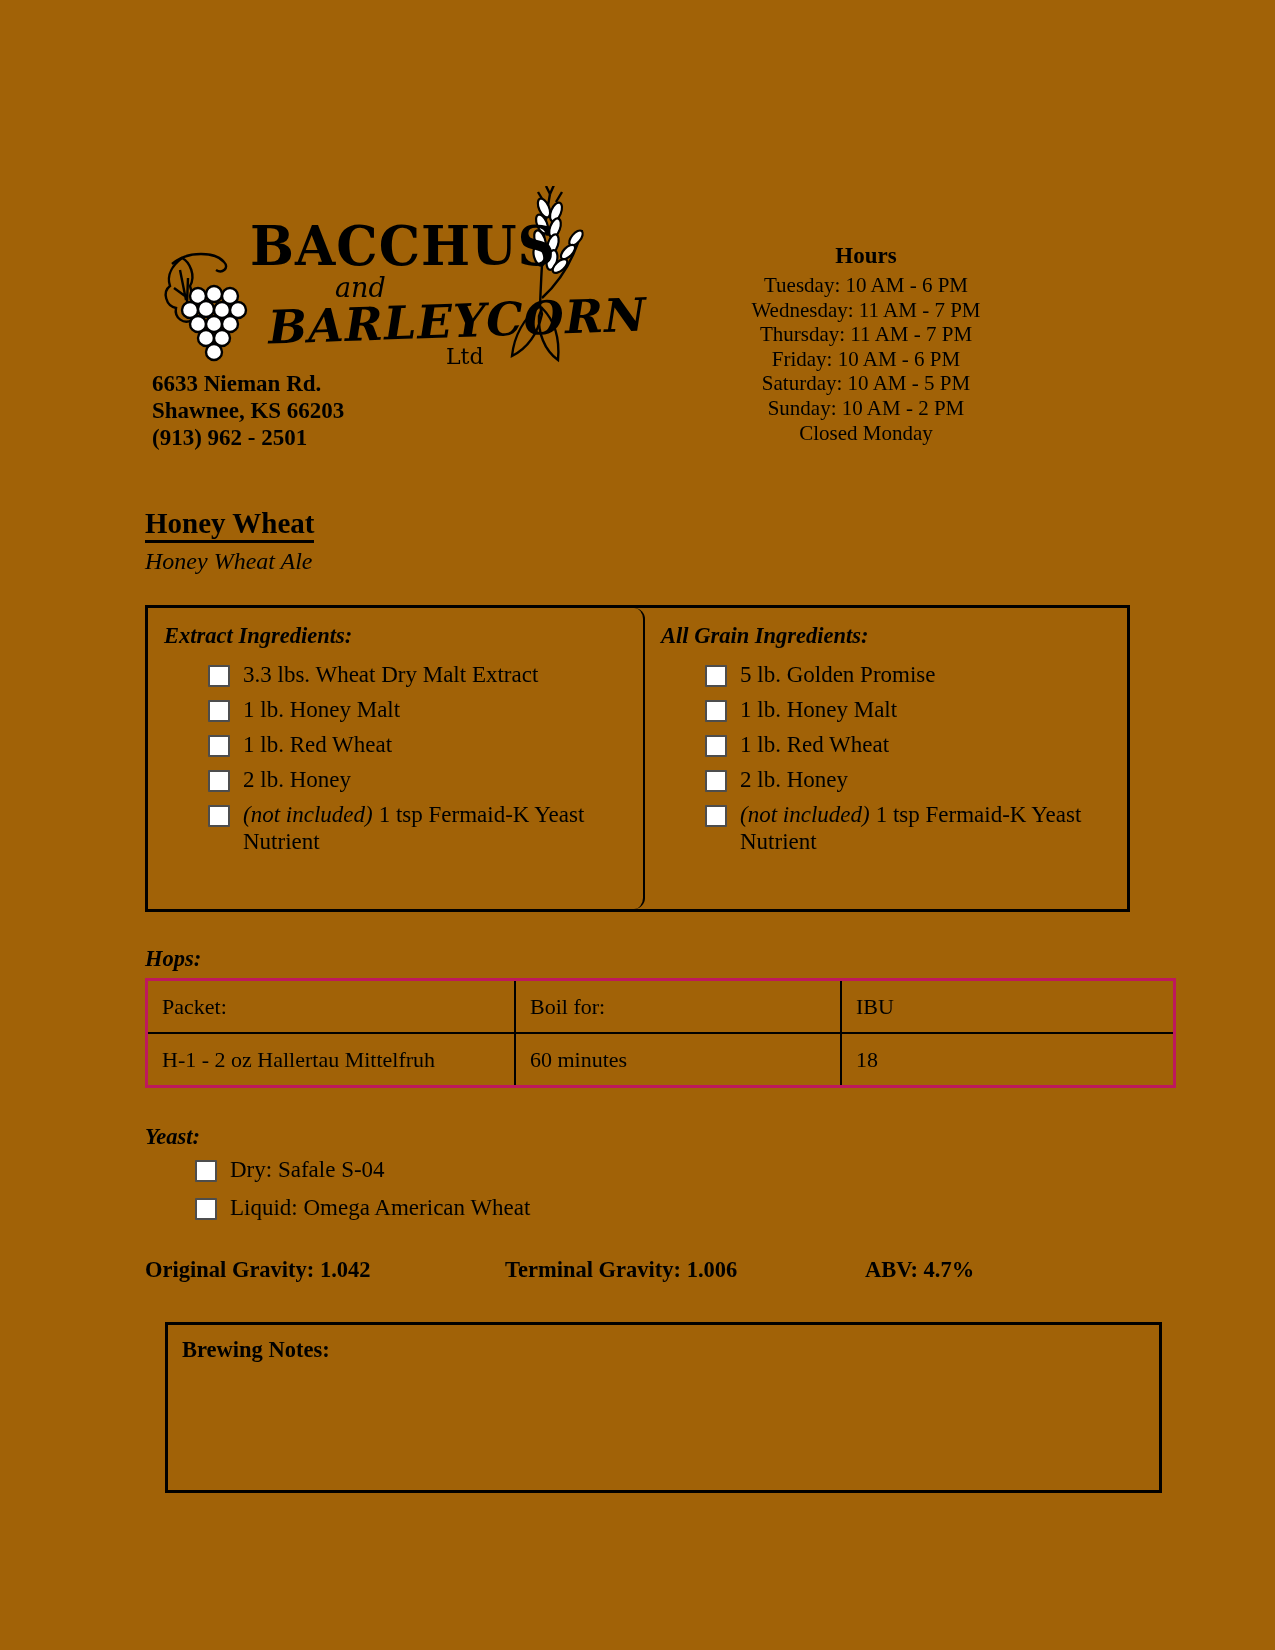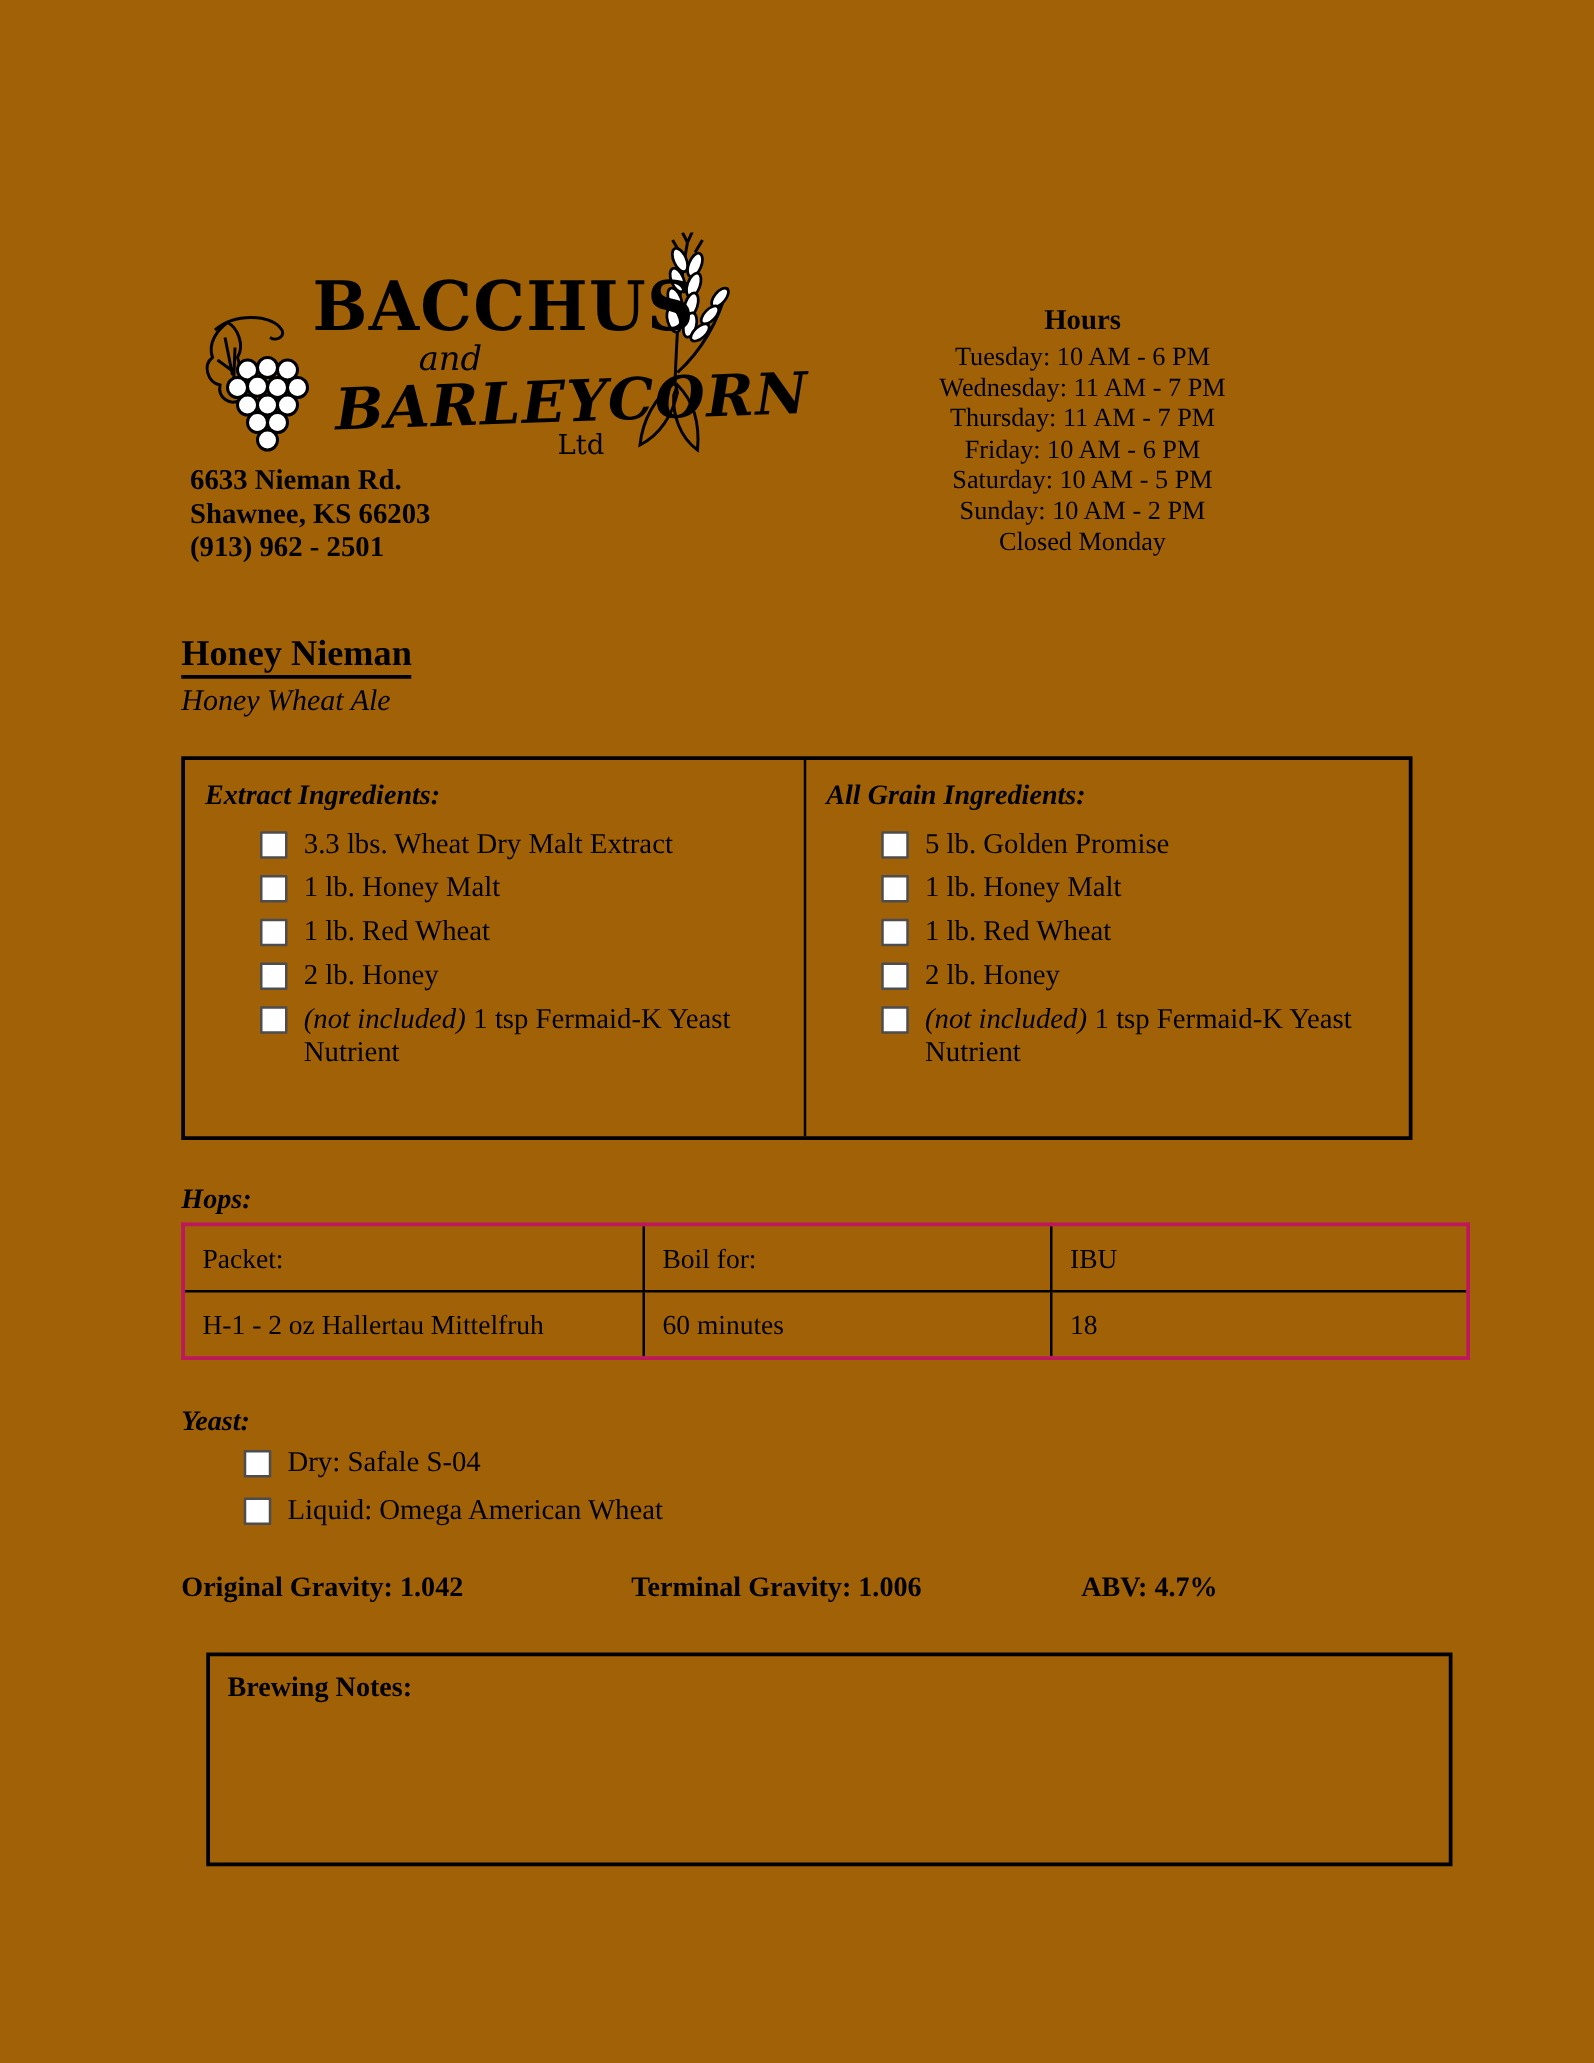--- a/index.html
+++ b/index.html
@@ -56,21 +56,21 @@
   }
 
   
   .ing-box {
     position: absolute; left: 145px; top: 605px;
     width: 985px; height: 307px;
     border: 3px solid #000; box-sizing: border-box;
     display: flex;
   }
   .ing-col { box-sizing: border-box; padding: 14px 10px 0 16px; }
-  .ing-col-left  { width: 497px; border-right: 2px solid #000; }
+  .ing-col-left  { width: 497px; border-right: 2px solid #000; border-radius: 11px; }
   .ing-col-right { flex: 1; }
   .ing-label { font-size: 22.5px; font-weight: 700; font-style: italic; line-height: 27px; margin-bottom: 12px; }
 
   .checklist { }
   .check-item { display: flex; align-items: flex-start; padding-left: 44px; margin-bottom: 8px; }
   .checkbox {
     width: 18px; height: 18px; flex: 0 0 18px;
     border: 2px solid #4d4d4d; border-radius: 1px;
     margin: 4px 13px 0 0; background: #fff;
   }
@@ -186,21 +186,21 @@
     <div class="hours-title">Hours</div>
     <div class="hours-line">Tuesday: 10 AM - 6 PM</div>
     <div class="hours-line">Wednesday: 11 AM - 7 PM</div>
     <div class="hours-line">Thursday: 11 AM - 7 PM</div>
     <div class="hours-line">Friday: 10 AM - 6 PM</div>
     <div class="hours-line">Saturday: 10 AM - 5 PM</div>
     <div class="hours-line">Sunday: 10 AM - 2 PM</div>
     <div class="hours-line">Closed Monday</div>
   </div>
 
-  <div class="recipe-title">Honey Nieman</div>
+  <div class="recipe-title">Honey Wheat</div>
   <div class="recipe-style">Honey Wheat Ale</div>
 
   <div class="ing-box">
     <div class="ing-col ing-col-left">
       <div class="ing-label">Extract Ingredients:</div>
       <div class="checklist">
         <div class="check-item">
           <span class="checkbox"></span>
           <span class="check-text"><span>3.3 lbs. Wheat Dry Malt Extract</span></span>
         </div>

